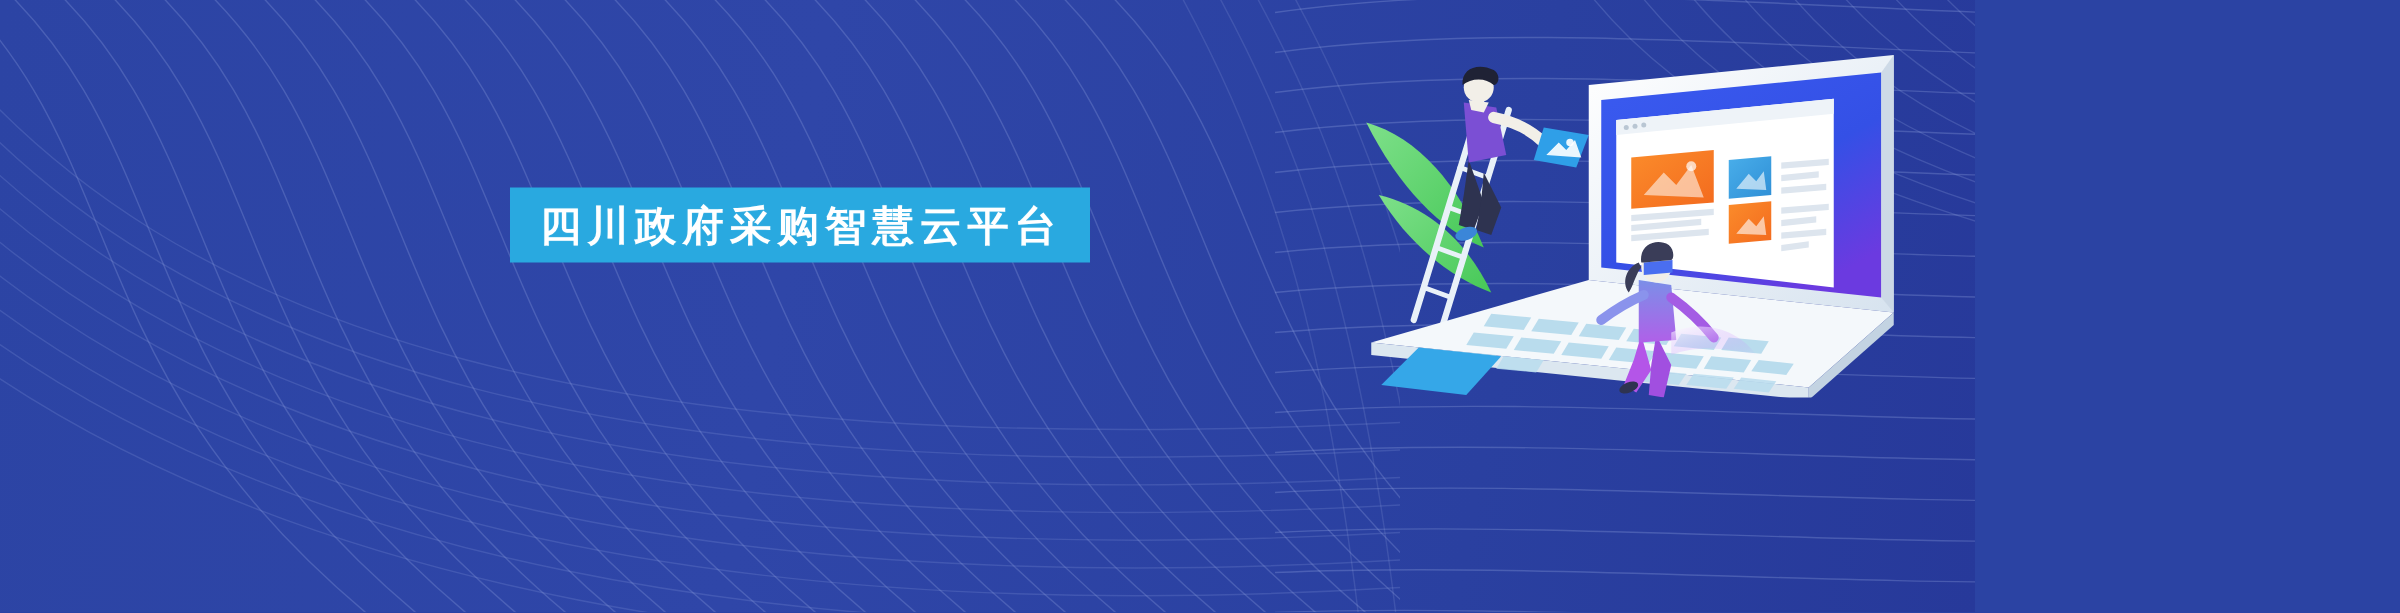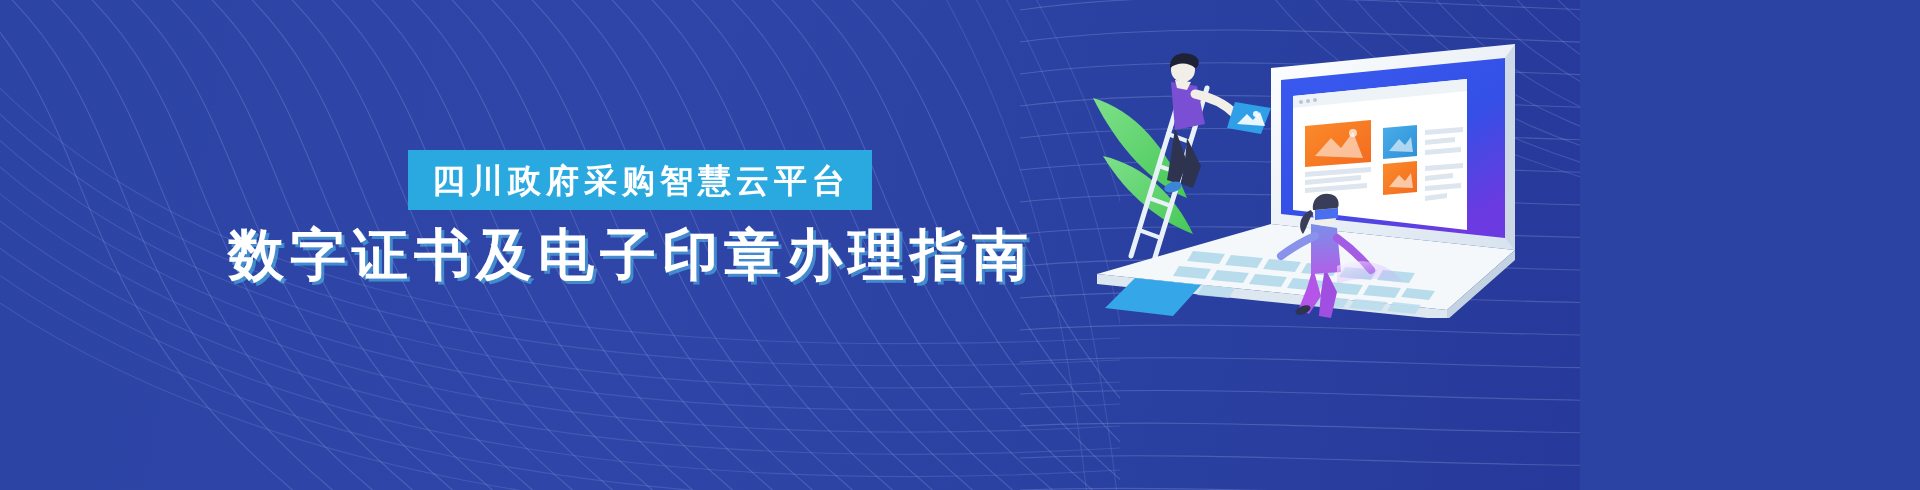--- a/index.html
+++ b/index.html
@@ -180,21 +180,20 @@
         <path d="M 1700 -20 C 1775 62, 1885 114, 1930 92"></path>
         <path d="M 1740 -20 C 1805 56, 1900 100, 1930 80"></path>
         <path d="M 1780 -20 C 1840 50, 1910 86, 1930 68"></path>
         <path d="M 1820 -20 C 1870 44, 1920 72, 1930 56"></path>
       </g>
     </g>
   </svg>
 
   <div class="text-block">
     <div class="badge">四川政府采购智慧云平台</div>
-    <div class="main-title">数字证书及电子印章办理指南</div>
   </div>
 
   <div class="illustration">
     <svg width="660" height="280" viewBox="0 0 660 280" aria-hidden="true">
       <defs>
         <linearGradient id="gLeaf" x1="0" y1="0" x2="1" y2="1">
           <stop offset="0%" stop-color="#7ee08a"></stop>
           <stop offset="100%" stop-color="#46c857"></stop>
         </linearGradient>
         <linearGradient id="gScreen" x1="0" y1="0" x2="0.7" y2="1">

